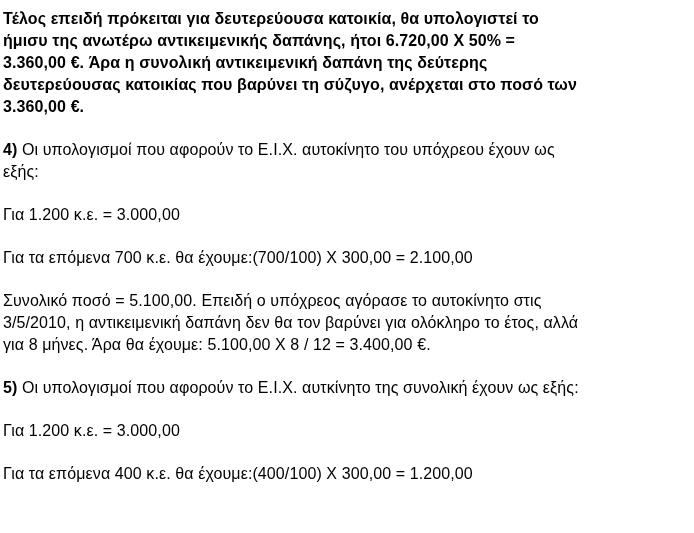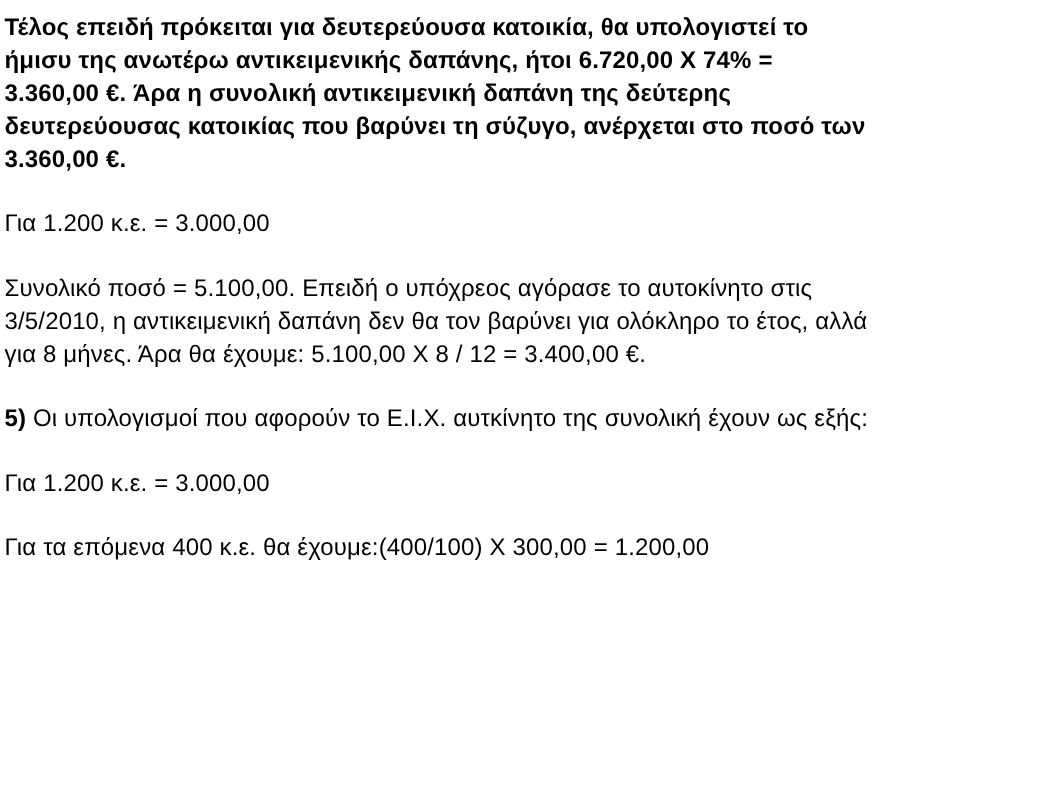--- a/index.html
+++ b/index.html
@@ -31,28 +31,31 @@
     font-weight: bold;
     white-space: normal;
   }
 </style>
 </head>
 <body>
 
 <div class="doc">
 
   <p class="para bold">Τέλος επειδή πρόκειται για δευτερεύουσα κατοικία, θα υπολογιστεί το
-ήμισυ της ανωτέρω αντικειμενικής δαπάνης, ήτοι 6.720,00 X 74% =
+ήμισυ της ανωτέρω αντικειμενικής δαπάνης, ήτοι 6.720,00 X 50% =
 3.360,00 €. Άρα η συνολική αντικειμενική δαπάνη της δεύτερης
 δευτερεύουσας κατοικίας που βαρύνει τη σύζυγο, ανέρχεται στο ποσό των
 3.360,00 €.</p>
 
+  <p class="para"><span class="prefix">4)</span><span> Οι υπολογισμοί που αφορούν το Ε.Ι.Χ. αυτοκίνητο του υπόχρεου έχουν ως
+εξής:</span></p>
 
   <p class="para">Για 1.200 κ.ε. = 3.000,00</p>
 
+  <p class="para">Για τα επόμενα 700 κ.ε. θα έχουμε:(700/100) X 300,00 = 2.100,00</p>
 
   <p class="para">Συνολικό ποσό = 5.100,00. Επειδή ο υπόχρεος αγόρασε το αυτοκίνητο στις
 3/5/2010, η αντικειμενική δαπάνη δεν θα τον βαρύνει για ολόκληρο το έτος, αλλά
 για 8 μήνες. Άρα θα έχουμε: 5.100,00 X 8 / 12 = 3.400,00 €.</p>
 
 
   <p class="para"><span class="prefix">5)</span><span> Οι υπολογισμοί που αφορούν το Ε.Ι.Χ. αυτκίνητο της συνολική έχουν ως εξής:</span></p>
 
   <p class="para">Για 1.200 κ.ε. = 3.000,00</p>
 

